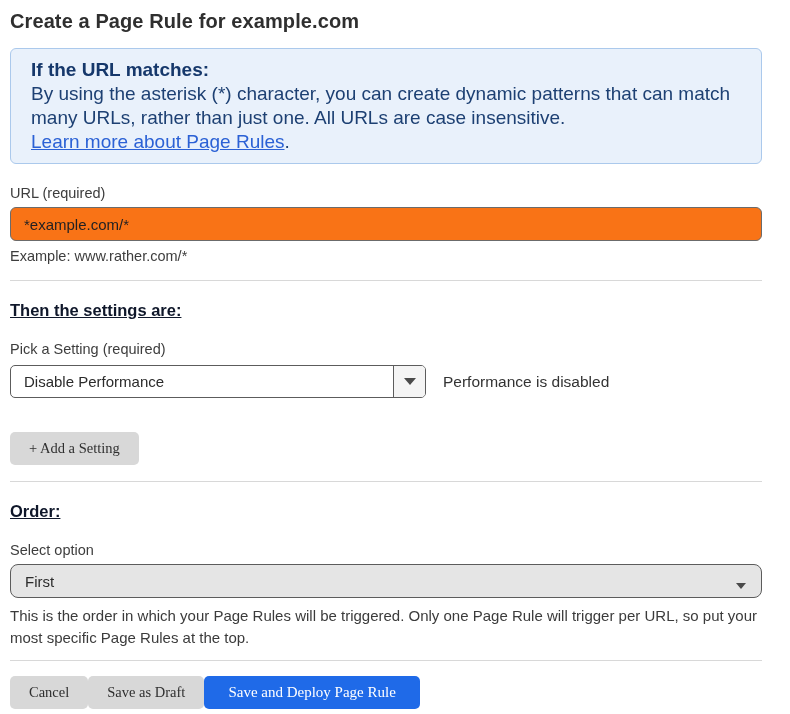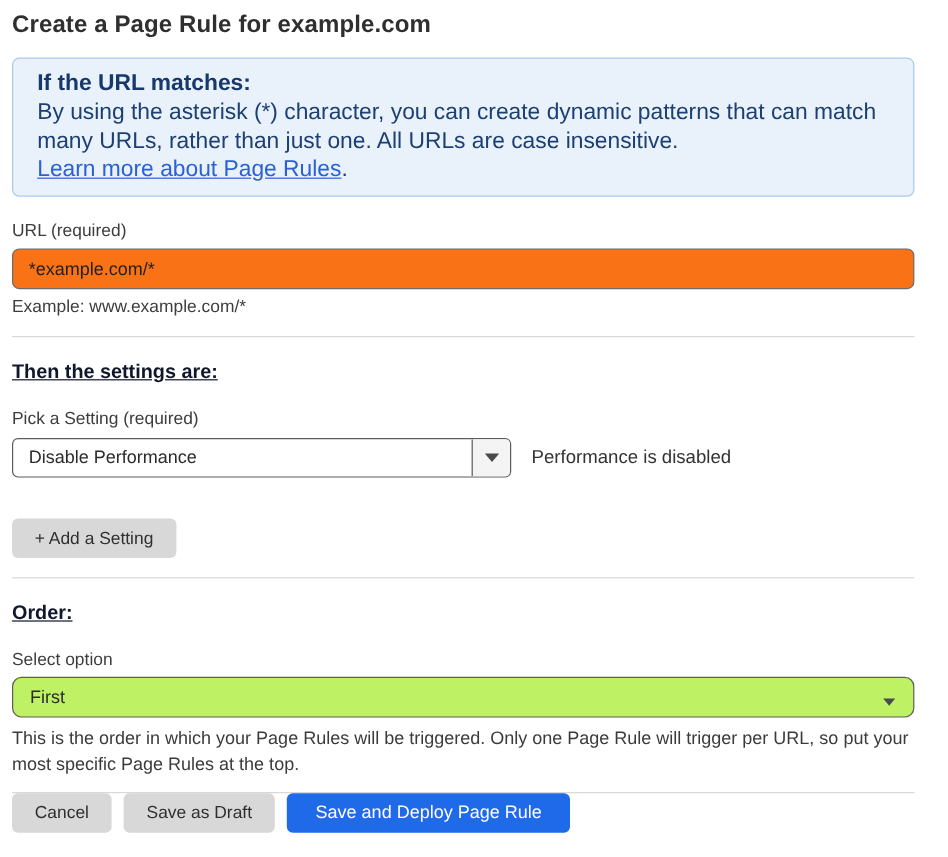--- a/index.html
+++ b/index.html
@@ -134,42 +134,42 @@
     margin-left: 17px;
   }
 
   .btn {
     display: inline-flex;
     align-items: center;
     justify-content: center;
     height: 33px;
     border: none;
     border-radius: 5px;
-    font-family: Liberation Sans, sans-serif;
+    font-family: Liberation Serif, serif;
     font-size: 14.5px;
     color: #2f2f2f;
     background: #d8d8d8;
     cursor: pointer;
     padding: 0 19px;
   }
   .btn.add-setting { margin-top: 34px; }
   .btn.primary {
     background: #1f6ae8;
     color: #ffffff;
     font-size: 15px;
     padding: 0 24px;
   }
 
   .order-select {
     position: relative;
     display: flex;
     align-items: center;
     width: 100%;
     height: 34px;
-    background: #bef264;
+    background: #e5e5e5;
     border: 1px solid #5c5c5c;
     border-radius: 8px;
     cursor: pointer;
     padding-left: 14px;
     font-size: 15px;
     color: #2b2b2b;
     margin-top: 0;
   }
   .order-select .order-caret {
     position: absolute;
@@ -181,39 +181,39 @@
   .help-text {
     font-size: 15px;
     line-height: 22px;
     color: #3b3b3b;
     margin-top: 7px;
   }
 
   .footer-actions {
     display: flex;
     align-items: flex-end;
-    gap: 10px;
+    margin-top: 15px;
   }
 </style>
 </head>
 <body>
 
 <div class="container">
 
   <h1 class="page-title">Create a Page Rule for example.com</h1>
 
   <div class="info-box">
     <div class="info-heading">If the URL matches:</div>
     <div>By using the asterisk (*) character, you can create dynamic patterns that can match many URLs, rather than just one. All URLs are case insensitive.</div>
     <div><a class="learn-link">Learn more about Page Rules</a><span class="link-suffix">.</span></div>
   </div>
 
   <div class="field-label">URL (required)</div>
   <input class="url-input" type="text" value="*example.com/*" style="">
-  <div class="hint-text">Example: www.example.com/*</div>
+  <div class="hint-text">Example: www.rather.com/*</div>
 
   <hr class="divider">
 
   <h2 class="section-heading">Then the settings are:</h2>
 
   <div class="field-label">Pick a Setting (required)</div>
   <div class="setting-row">
     <div class="select-box">
       <div class="select-value">Disable Performance</div>
       <div class="select-arrow-seg">

